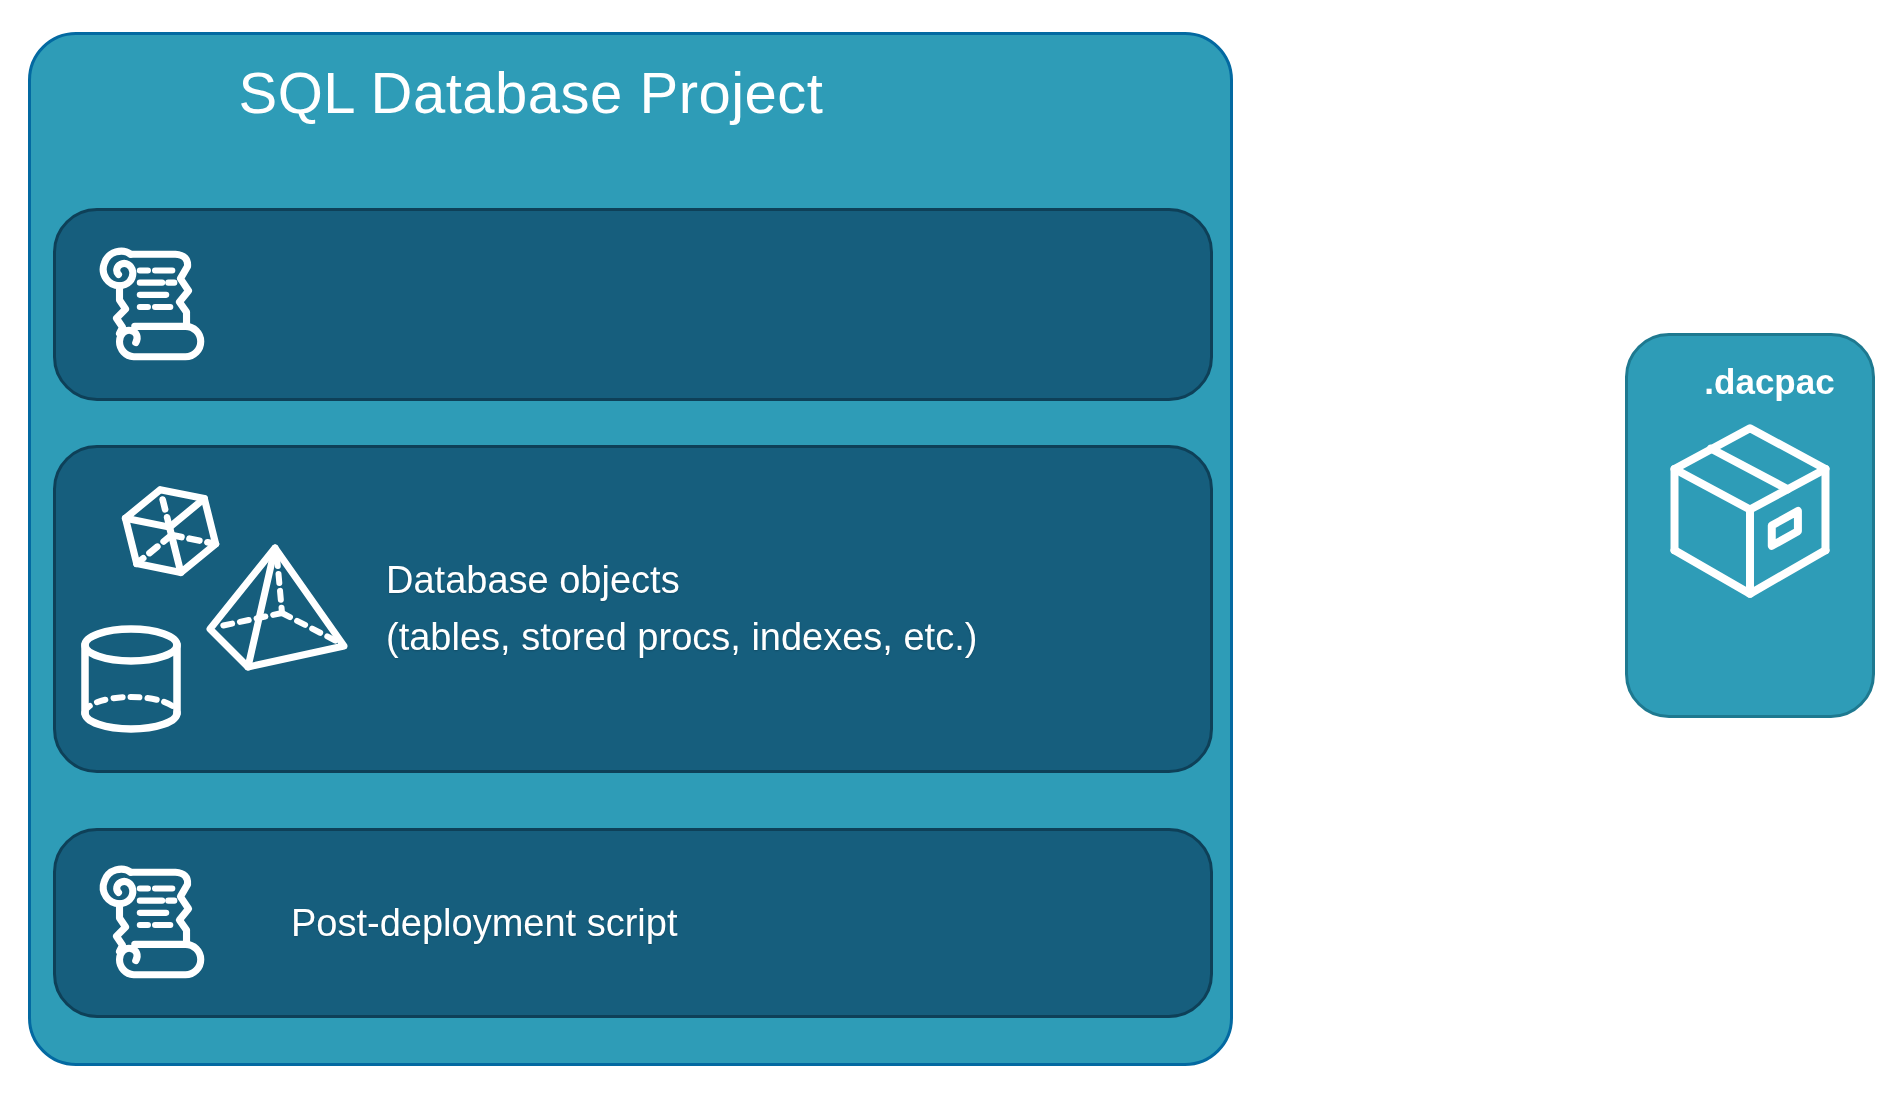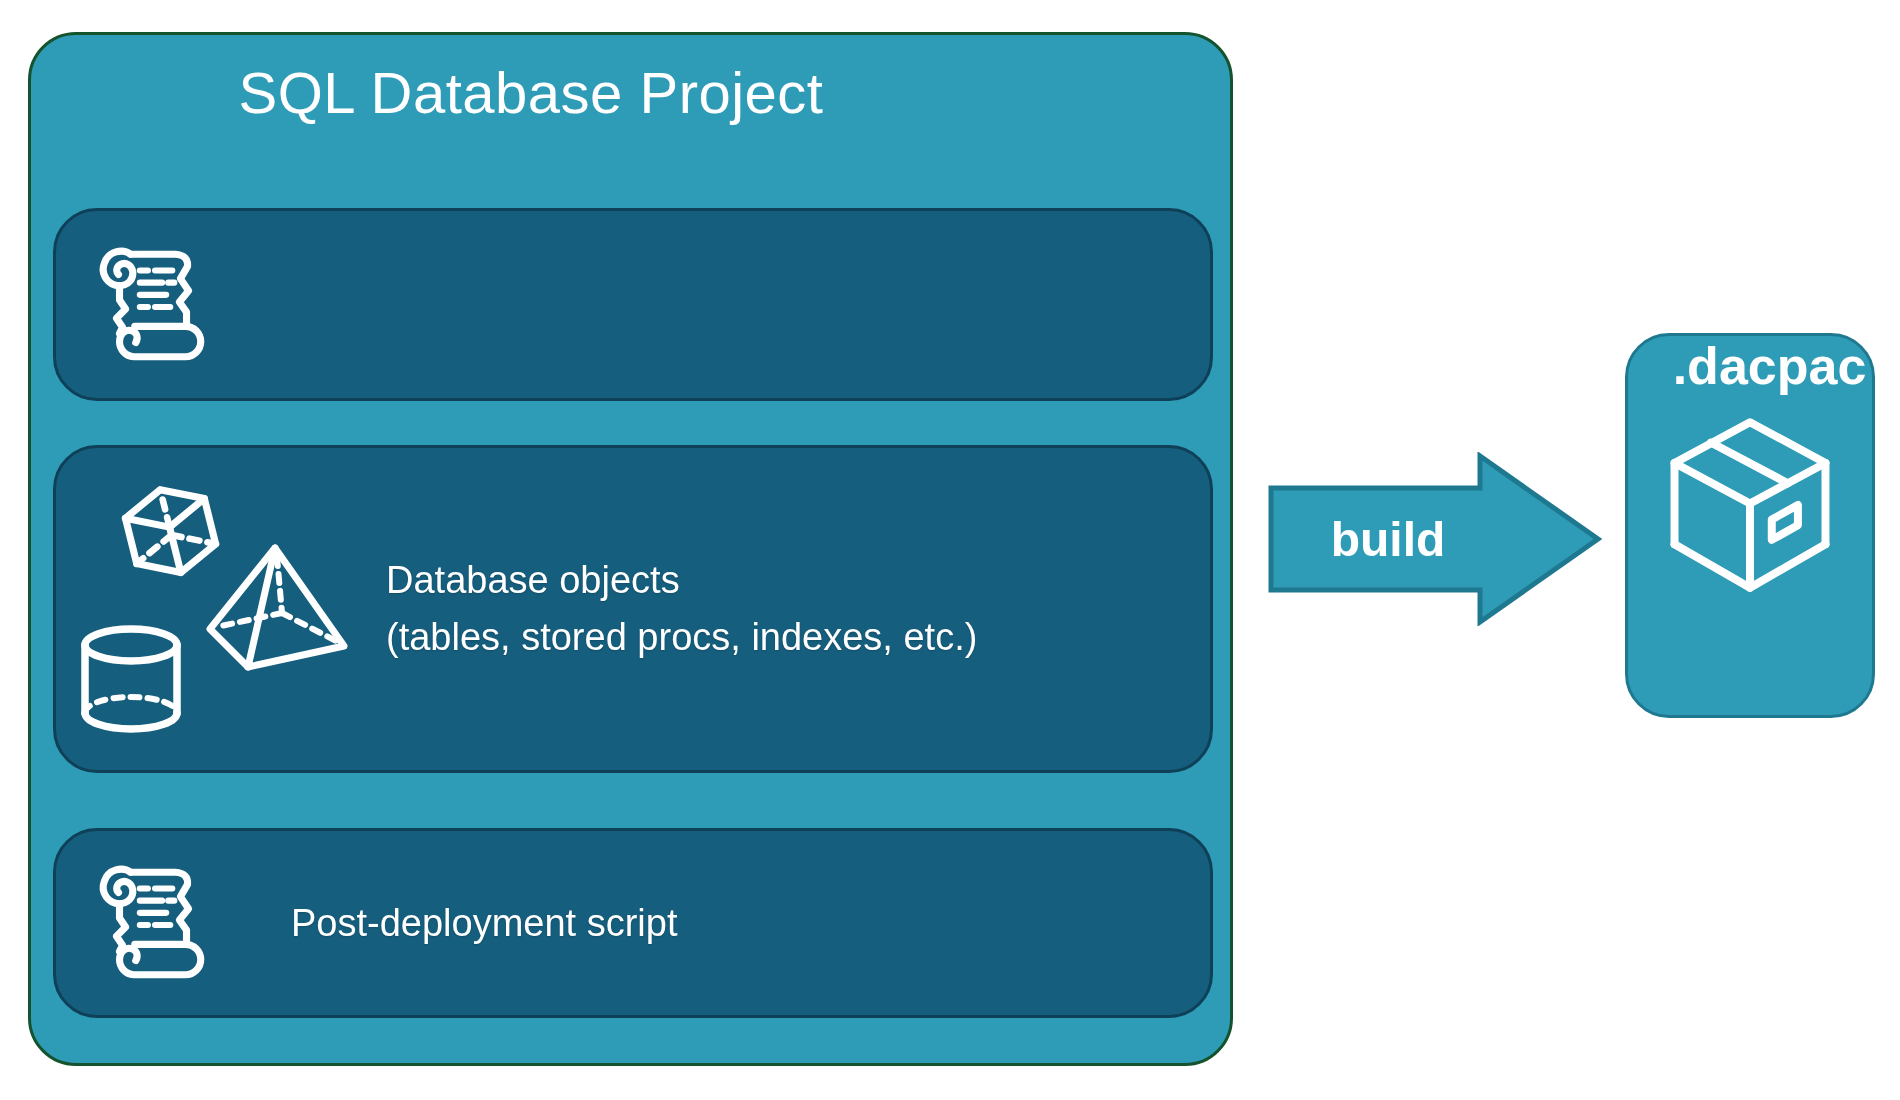--- a/index.html
+++ b/index.html
@@ -10,21 +10,21 @@
     background: #ffffff;
     font-family: "Liberation Sans", sans-serif;
     overflow: hidden;
   }
   
   .project-box {
     position: absolute;
     left: 28px; top: 32px;
     width: 1205px; height: 1034px;
     background: #2E9CB7;
-    border: 3px solid #14532d;
+    border: 3px solid #0369a1;
     border-radius: 48px;
     box-sizing: border-box;
   }
   .project-title {
     position: absolute;
     left: 0; top: 22px;
     width: 1000px;
     text-align: center;
     color: #ffffff;
     font-size: 58px;
@@ -92,23 +92,24 @@
   .dacpac-box {
     position: absolute;
     left: 1625px; top: 333px;
     width: 250px; height: 385px;
     background: #2E9CB7;
     border: 3px solid #1E7990;
     border-radius: 44px;
     box-sizing: border-box;
   }
   .dacpac-label {
+    margin-top: 26px;
     text-align: center;
     color: #ffffff;
-    font-size: 52px;
+    font-size: 35px;
     font-weight: bold;
     padding-left: 39px;
   }
   .package-icon {
     display: block;
     margin: 16px auto 0 auto;
     width: 180px; height: 186px;
   }
   
   .wicon { fill: none; stroke: #ffffff; stroke-linecap: round; stroke-linejoin: round; }
@@ -190,26 +191,20 @@
           <path d="M53,31 H61 M68,31 H85"></path>
           <path d="M53,43 H75 M81,43 H87"></path>
           <path d="M53,55 H79"></path>
           <path d="M53,67 H61 M68,67 H83"></path>
         </g>
       </svg>
       <div class="row-label simple-row-label">Post-deployment script</div>
     </div>
   </div>
 
-  <div class="build-arrow">
-    <svg viewBox="0 0 334 174">
-      <polygon points="3,36 212,36 212,4 330,87 212,170 212,138 3,138" fill="#2E9CB7" stroke="#1E7990" stroke-width="5" stroke-linejoin="miter"></polygon>
-    </svg>
-    <div class="build-label">build</div>
-  </div>
 
   <div class="dacpac-box">
     <div class="dacpac-label">.dacpac</div>
     <svg class="package-icon" viewBox="0 0 124 126">
       <g class="wicon" stroke-width="5.5">
         <path d="M62,6 L114,34 L62,62 L10,34 Z"></path>
         <path d="M10,34 L10,90 M114,34 L114,90 M62,62 L62,120"></path>
         <path d="M10,90 L62,120 L114,90"></path>
         <path d="M35,20 L88,48"></path>
         <path d="M77,73 L95,63 L95,77 L77,87 Z"></path>

